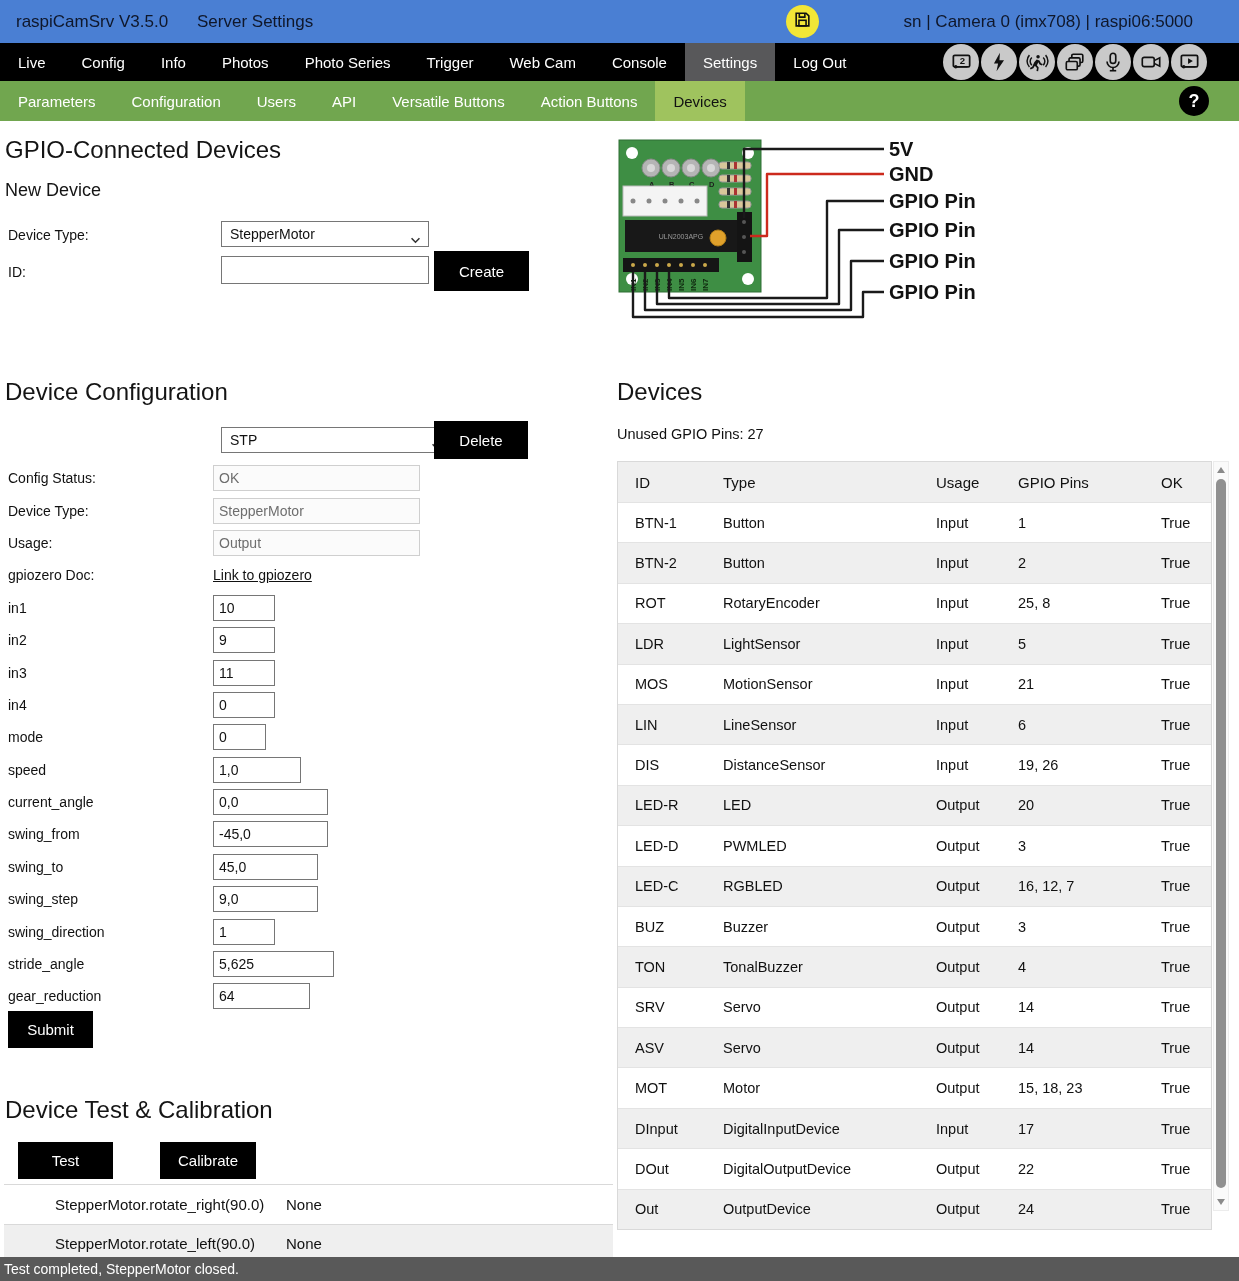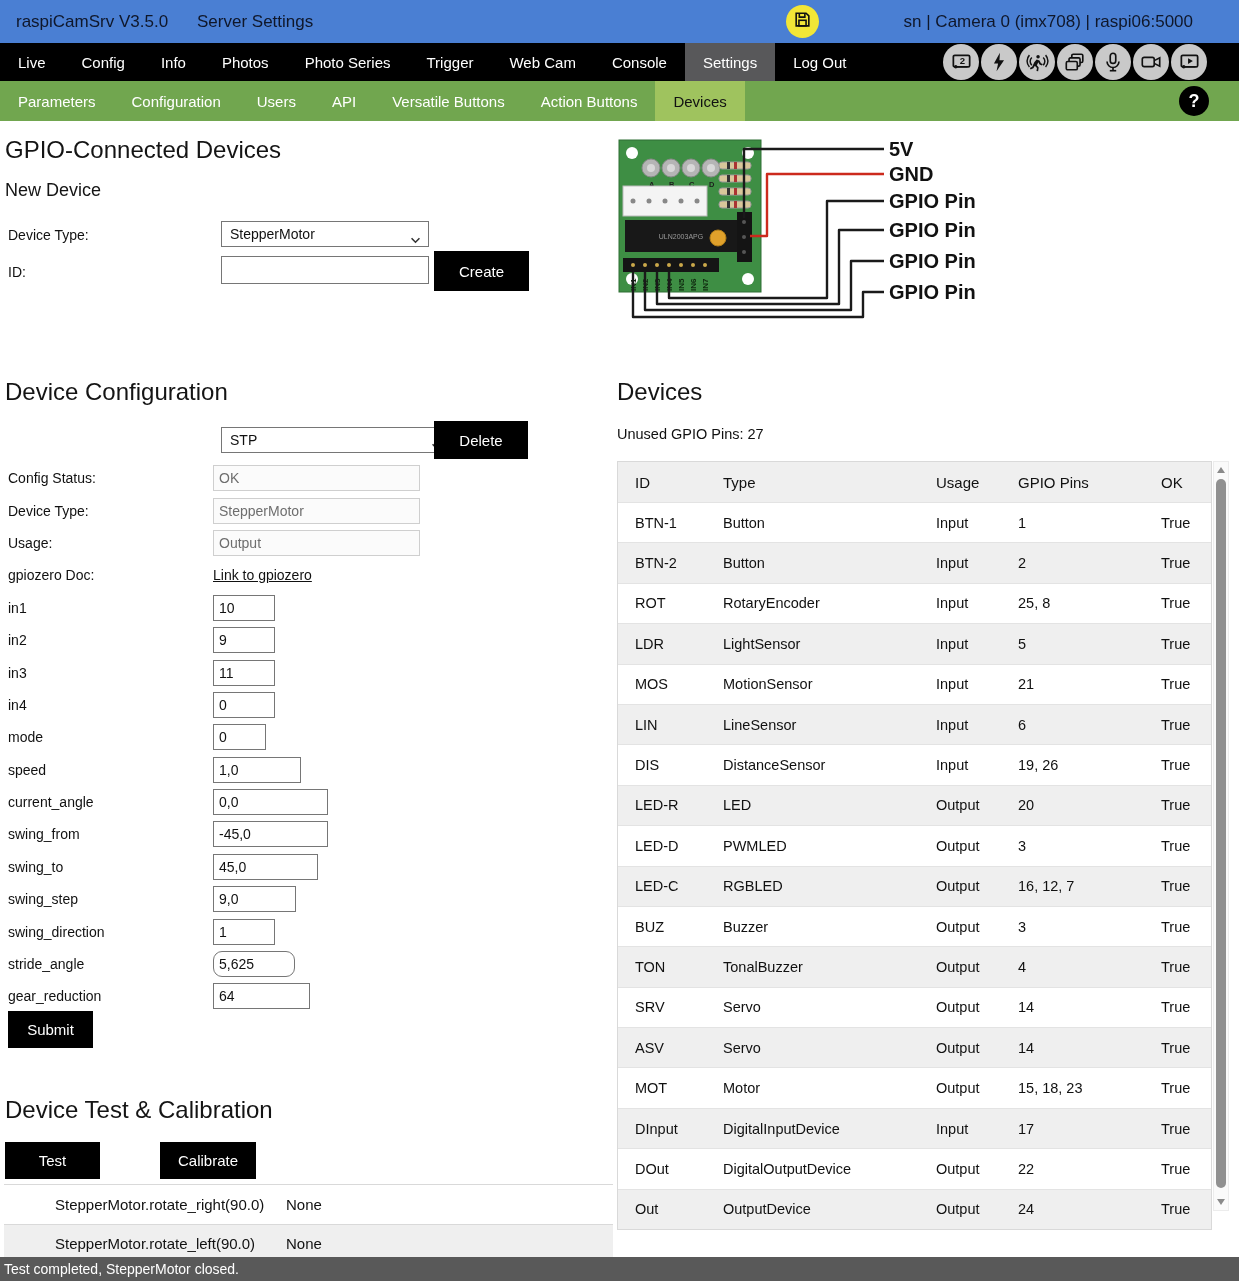--- a/index.html
+++ b/index.html
@@ -345,29 +345,29 @@
       <div class="cfg-row">
         <div class="flabel">swing_from</div>
         <input class="inp" value="-45,0" style="width: 115px;">
       </div>
       <div class="cfg-row">
         <div class="flabel">swing_to</div>
         <input class="inp" value="45,0" style="width: 105px;">
       </div>
       <div class="cfg-row">
         <div class="flabel">swing_step</div>
-        <input class="inp" value="9,0" style="width: 83px;">
+        <input class="inp" value="9,0" style="width: 105px;">
       </div>
       <div class="cfg-row">
         <div class="flabel">swing_direction</div>
         <input class="inp" value="1" style="width: 62px;">
       </div>
       <div class="cfg-row">
         <div class="flabel">stride_angle</div>
-        <input class="inp" value="5,625" style="width: 82px; border-radius: 9px;">
+        <input class="inp" value="5,625" style="width: 121px;">
       </div>
       <div class="cfg-row">
         <div class="flabel">gear_reduction</div>
         <input class="inp" value="64" style="width: 97px;">
       </div>
     </div>
   <button class="btn" style="left:8px;top:1011px;width:85px;height:37px;text-align:center;">Submit</button>
 
   <h2 class="sec" style="left:617px;top:378px;">Devices</h2>
   <div class="unused">Unused GPIO Pins: 27</div>
@@ -508,21 +508,21 @@
         </div>
       </div>
   </div>
   <div class="sbar">
     <div class="up"></div>
     <div class="thumb"></div>
     <div class="down"></div>
   </div>
 
   <h2 class="sec" style="left:5px;top:1096px;">Device Test &amp; Calibration</h2>
-  <button class="btn" style="left:5px;top:1142px;width:95px;height:37px;">Test</button>
+  <button class="btn" style="left:18px;top:1142px;width:95px;height:37px;">Test</button>
   <button class="btn" style="left:160px;top:1142px;width:96px;height:37px;">Calibrate</button>
   <div class="test-table">
       <div class="test-row">
         <div class="t-action">StepperMotor.rotate_right(90.0)</div>
         <div class="t-result">None</div>
       </div>
       <div class="test-row alt">
         <div class="t-action">StepperMotor.rotate_left(90.0)</div>
         <div class="t-result">None</div>
       </div>

